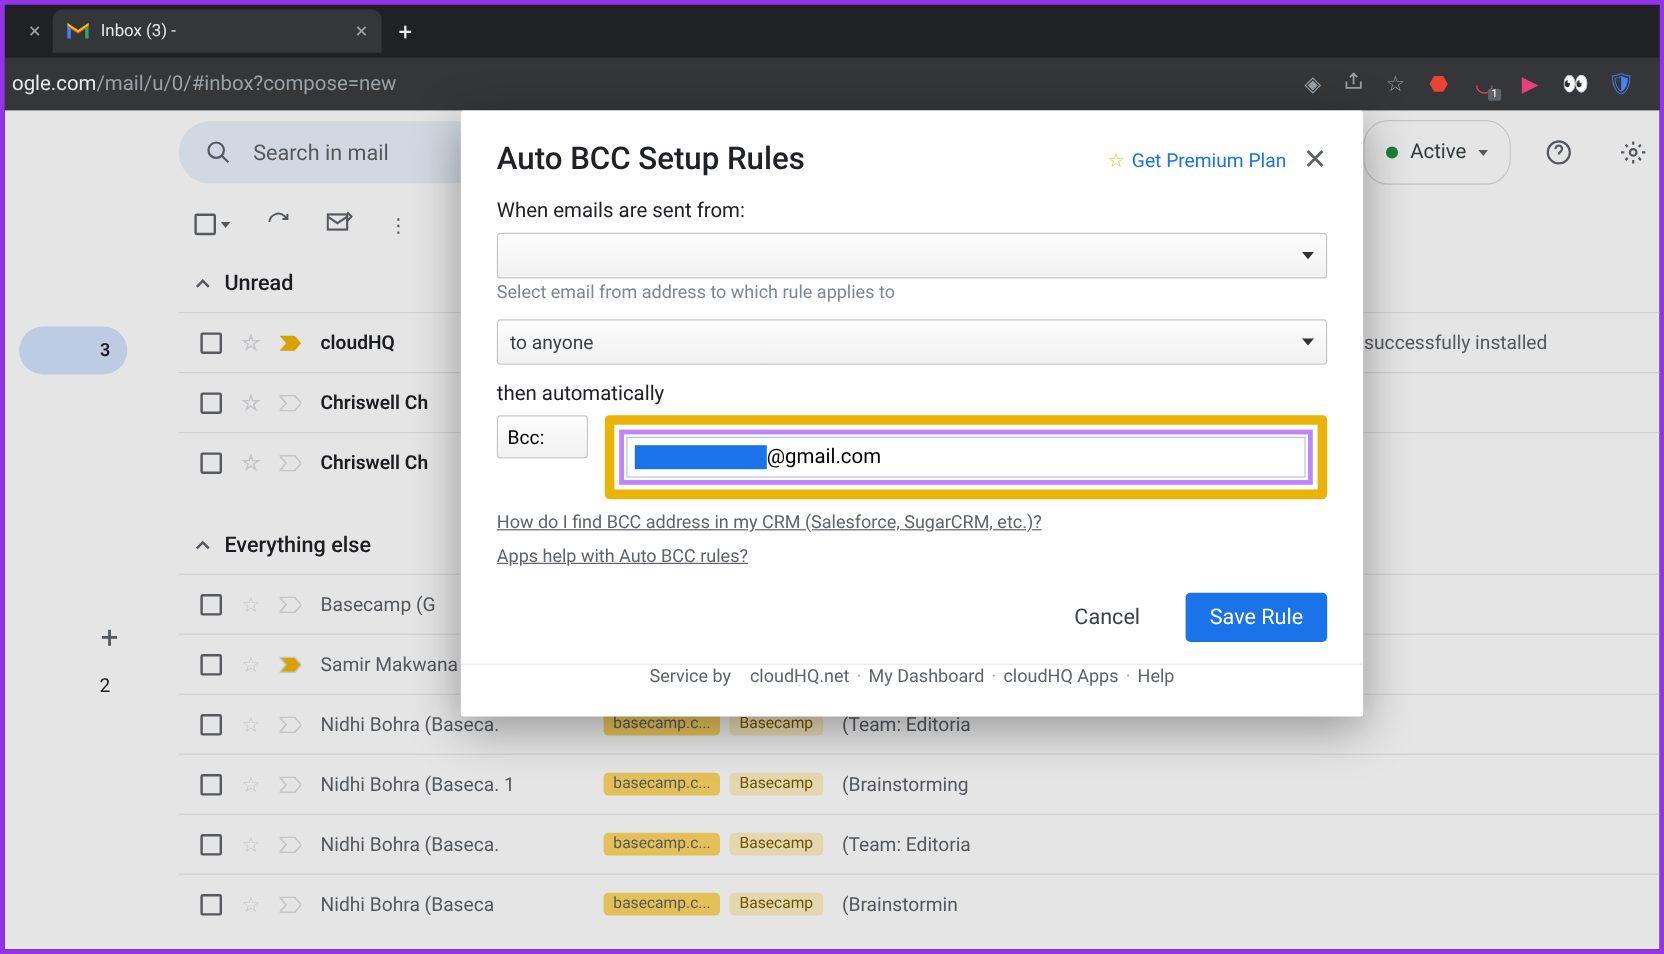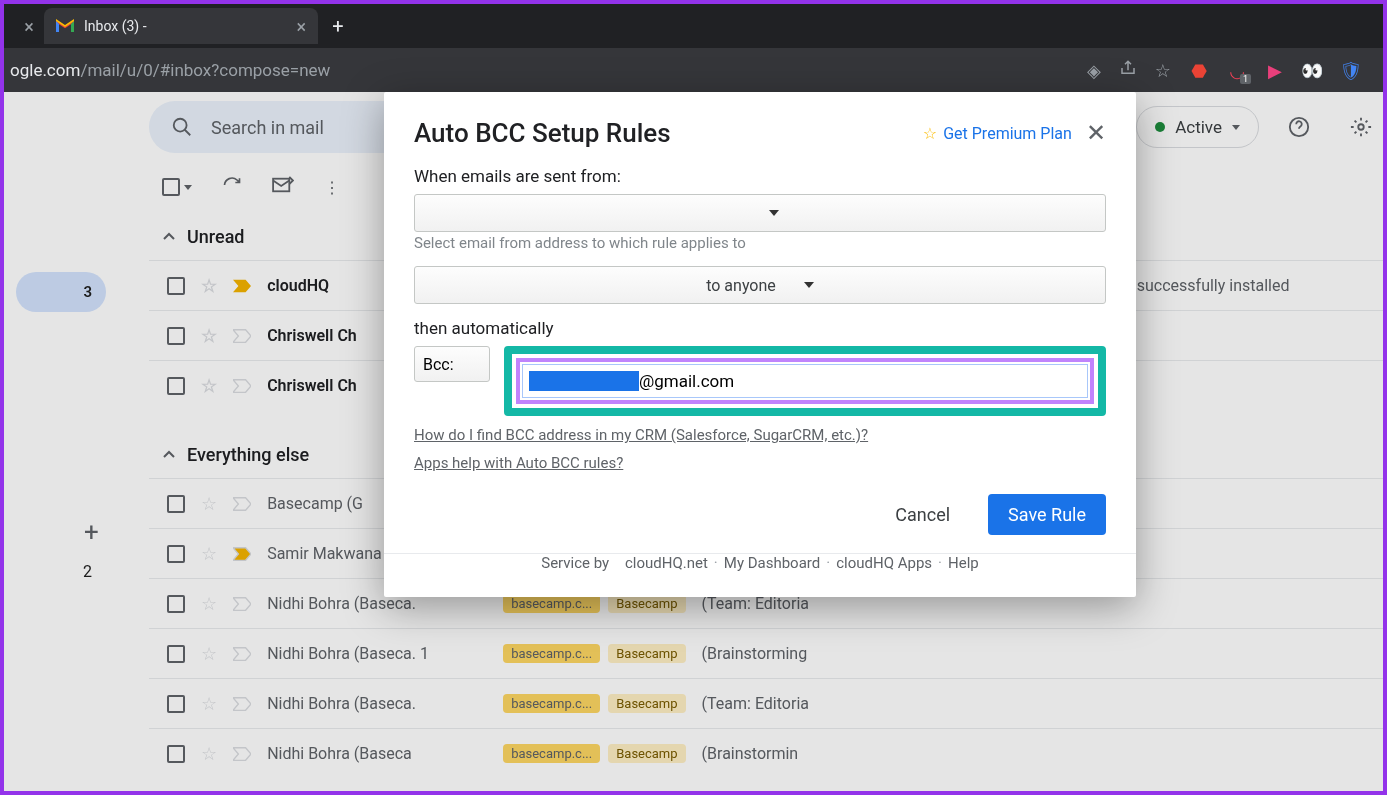--- a/index.html
+++ b/index.html
@@ -25,21 +25,21 @@
 
 
 .page-wrap { position:absolute; top:88px; left:0; right:0; bottom:0; background:#fff; }
 .page-dim { position:absolute; inset:0; background:rgba(0,0,0,0.10); z-index:2; pointer-events:none; }
 
 .header-row { height:70px; display:flex; align-items:center; padding-left:145px; gap:18px; }
 .search-box { width:880px; height:52px; background:#eaf1fb; border-radius:26px; display:flex; align-items:center; padding:0 22px; color:#5f6368; gap:18px; font-size:18px; }
 .hq { margin-left:auto; margin-right:18px; position:relative; font-weight:800; font-size:14px; color:#474747; }
 .hq .hq1 { font-size:10px; }
 .hq .rb { position:absolute; top:-6px; right:-10px; width:14px; height:14px; background:#ea4335; color:#fff; border-radius:50%; font-size:10px; display:flex; align-items:center; justify-content:center; }
-.active-pill { height:42px; border:1px solid #dadce0; border-radius:21px; display:flex; align-items:center; gap:10px; padding:0 18px; font-size:17px; color:#3c4043; }
+.active-pill { height:54px; border:1px solid #dadce0; border-radius:21px; display:flex; align-items:center; gap:10px; padding:0 18px; font-size:17px; color:#3c4043; }
 .dot-green { width:10px; height:10px; border-radius:50%; background:#1e8e3e; }
 .hdr-ico { width:44px; height:44px; border-radius:50%; display:flex; align-items:center; justify-content:center; color:#5f6368; font-size:22px; }
 
 .toolbar-row { height:50px; display:flex; align-items:center; padding-left:158px; gap:30px; color:#5f6368; }
 .cbwrap { display:flex; align-items:center; gap:4px; }
 .cb { width:18px; height:18px; border:2px solid #5f6368; border-radius:2px; }
 .caret { border-top:5px solid #5f6368; border-left:4px solid transparent; border-right:4px solid transparent; }
 
 .mail-list { padding-left:145px; }
 .section-hdr { height:48px; display:flex; align-items:center; gap:12px; font-size:18px; font-weight:500; color:#202124; padding-left:14px; }
@@ -66,27 +66,27 @@
 
 .modal { position:absolute; top:88px; left:380px; width:752px; background:#fff; border-radius:2px; box-shadow:0 10px 40px rgba(0,0,0,0.35); z-index:10; }
 .modal-body { padding:26px 30px 18px; }
 .modal-title-row { display:flex; align-items:center; margin-bottom:18px; }
 .modal-title { font-size:26px; font-weight:500; color:#202124; flex:1; }
 .premium { color:#1a73e8; font-size:16px; display:flex; align-items:center; gap:6px; }
 .starico { color:#fbbc04; font-size:16px; }
 .close-x { font-size:24px; color:#5f6368; margin-left:14px; cursor:pointer; font-weight:300; }
 
 .mlabel { font-size:17px; color:#202124; margin:8px 0; }
-.msel { width:100%; height:38px; border:1px solid #c4c7c5; border-radius:3px; background:linear-gradient(#fdfdfd,#f1f1f1); padding:0 10px; font-size:16px; color:#3c4043; display:flex; align-items:center; justify-content:center;gap:28px; }
+.msel { width:100%; height:38px; border:1px solid #c4c7c5; border-radius:3px; background:linear-gradient(#fdfdfd,#f1f1f1); padding:0 10px; font-size:16px; color:#3c4043; display:flex; align-items:center; justify-content:space-between;gap:28px; }
 .msel .carr { border-top:6px solid #333; border-left:5px solid transparent; border-right:5px solid transparent; }
 .mhint { font-size:15px; color:#80868b; margin-top:2px; margin-bottom:14px; }
 
 .bcc-row { display:flex; gap:14px; align-items:flex-start; }
 .bcc-sel { width:76px; height:36px; border:1px solid #c4c7c5; border-radius:3px; background:linear-gradient(#fdfdfd,#f1f1f1); padding:0 8px; display:flex; align-items:center; justify-content:space-between; font-size:16px; }
-.bcc-hl { border:8px solid #14b8a6; border-radius:4px; padding:4px; flex:1; }
+.bcc-hl { border:8px solid #eab308; border-radius:4px; padding:4px; flex:1; }
 .bcc-hl-inner { border:4px solid #c084fc; padding:2px; }
 .bcc-input { width:100%; height:34px; border:1px solid #a8c7fa; padding:0 6px; font-size:17px; display:flex; align-items:center; }
 .bcc-input .sel { background:#1a73e8; color:#fff; padding:0 2px; display:inline-block; width:110px; height:20px; }
 
 .mlink { font-size:15px; color:#5f6368; text-decoration:underline; display:block; margin-top:10px; }
 
 .btn-row { display:flex; justify-content:flex-end; gap:38px; margin-top:22px; align-items:center; }
 .btn-cancel { font-size:18px; color:#3c4043; background:none; border:none; cursor:pointer; }
 .btn-save { font-size:18px; color:#fff; background:#1a73e8; border:none; border-radius:4px; padding:10px 20px; cursor:pointer; }
 

